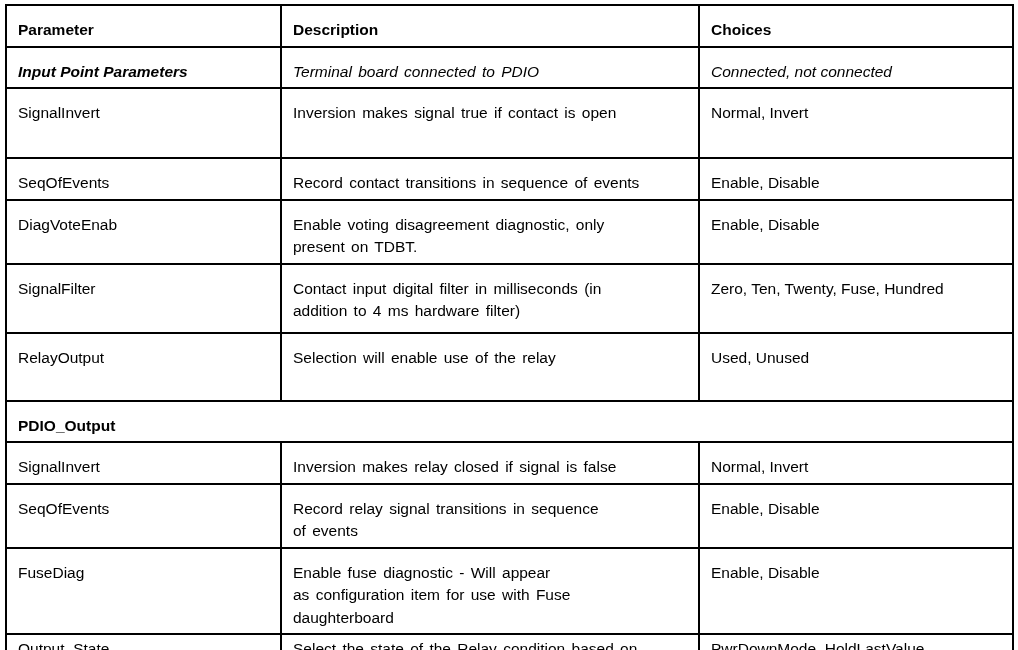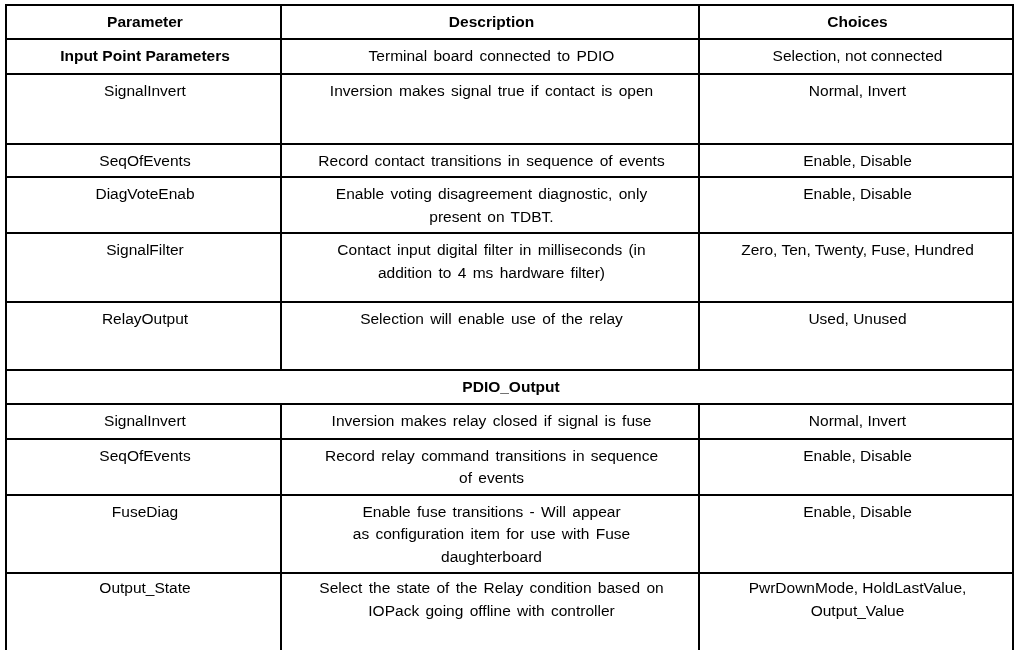--- a/index.html
+++ b/index.html
@@ -24,35 +24,35 @@
     border-collapse: collapse;
     table-layout: fixed;
     width: 1007px;
   }
   col.c-param   { width: 275px; }
   col.c-desc    { width: 418px; }
   col.c-choices { width: 314px; }
   th, td {
     border: 2px solid #000000;
     vertical-align: top;
-    text-align: center;
-    padding: 5px 8px 4px 11px;
+    text-align: left;
+    padding: 13px 8px 4px 11px;
     font-size: 15.5px;
     line-height: 22.5px;
     white-space: pre-line;
     overflow: hidden;
     font-weight: normal;
     margin-left: 24px;
   }
   th { font-weight: bold; }
   td.section-cell { font-weight: bold; }
   td.param-cell.bold { font-weight: bold; }
   td.desc-cell { word-spacing: 2px; }
   thead tr            { height: 31px; }
-  tbody tr:nth-child(1)  { height: 35px; }
+  tbody tr:nth-child(1)  { height: 35px; font-style: italic; }
   tbody tr:nth-child(2)  { height: 70px; }
   tbody tr:nth-child(3)  { height: 33px; }
   tbody tr:nth-child(4)  { height: 35px; }
   tbody tr:nth-child(5)  { height: 69px; border-radius: 30px; }
   tbody tr:nth-child(6)  { height: 68px; }
   tbody tr:nth-child(7)  { height: 33px; }
   tbody tr:nth-child(8)  { height: 35px; }
   tbody tr:nth-child(9)  { height: 35px; }
   tbody tr:nth-child(10) { height: 69px; }
   tbody tr:nth-child(11) { height: 104px; }
@@ -73,21 +73,21 @@
       <tr>
         <th>Parameter</th>
         <th>Description</th>
         <th>Choices</th>
       </tr>
     </thead>
     <tbody>
       <tr>
         <td class="param-cell bold">Input Point Parameters</td>
         <td class="desc-cell">Terminal board connected to PDIO</td>
-        <td class="choices-cell">Selection, not connected</td>
+        <td class="choices-cell">Connected, not connected</td>
       </tr>
       <tr>
         <td class="param-cell">SignalInvert</td>
         <td class="desc-cell">Inversion makes signal true if contact is open</td>
         <td class="choices-cell">Normal, Invert</td>
       </tr>
       <tr>
         <td class="param-cell">SeqOfEvents</td>
         <td class="desc-cell">Record contact transitions in sequence of events</td>
         <td class="choices-cell">Enable, Disable</td>
@@ -107,32 +107,32 @@
       <tr>
         <td class="param-cell">RelayOutput</td>
         <td class="desc-cell">Selection will enable use of the relay</td>
         <td class="choices-cell">Used, Unused</td>
       </tr>
       <tr>
         <td class="section-cell" colspan="3">PDIO_Output</td>
       </tr>
       <tr>
         <td class="param-cell">SignalInvert</td>
-        <td class="desc-cell">Inversion makes relay closed if signal is fuse</td>
+        <td class="desc-cell">Inversion makes relay closed if signal is false</td>
         <td class="choices-cell">Normal, Invert</td>
       </tr>
       <tr>
         <td class="param-cell">SeqOfEvents</td>
-        <td class="desc-cell">Record relay command transitions in sequence
+        <td class="desc-cell">Record relay signal transitions in sequence
 of events</td>
         <td class="choices-cell">Enable, Disable</td>
       </tr>
       <tr>
         <td class="param-cell">FuseDiag</td>
-        <td class="desc-cell">Enable fuse transitions - Will appear
+        <td class="desc-cell">Enable fuse diagnostic - Will appear
 as configuration item for use with Fuse
 daughterboard</td>
         <td class="choices-cell">Enable, Disable</td>
       </tr>
       <tr class="row-tight">
         <td class="param-cell">Output_State</td>
         <td class="desc-cell">Select the state of the Relay condition based on
 IOPack going offline with controller</td>
         <td class="choices-cell">PwrDownMode, HoldLastValue,
 Output_Value</td>

